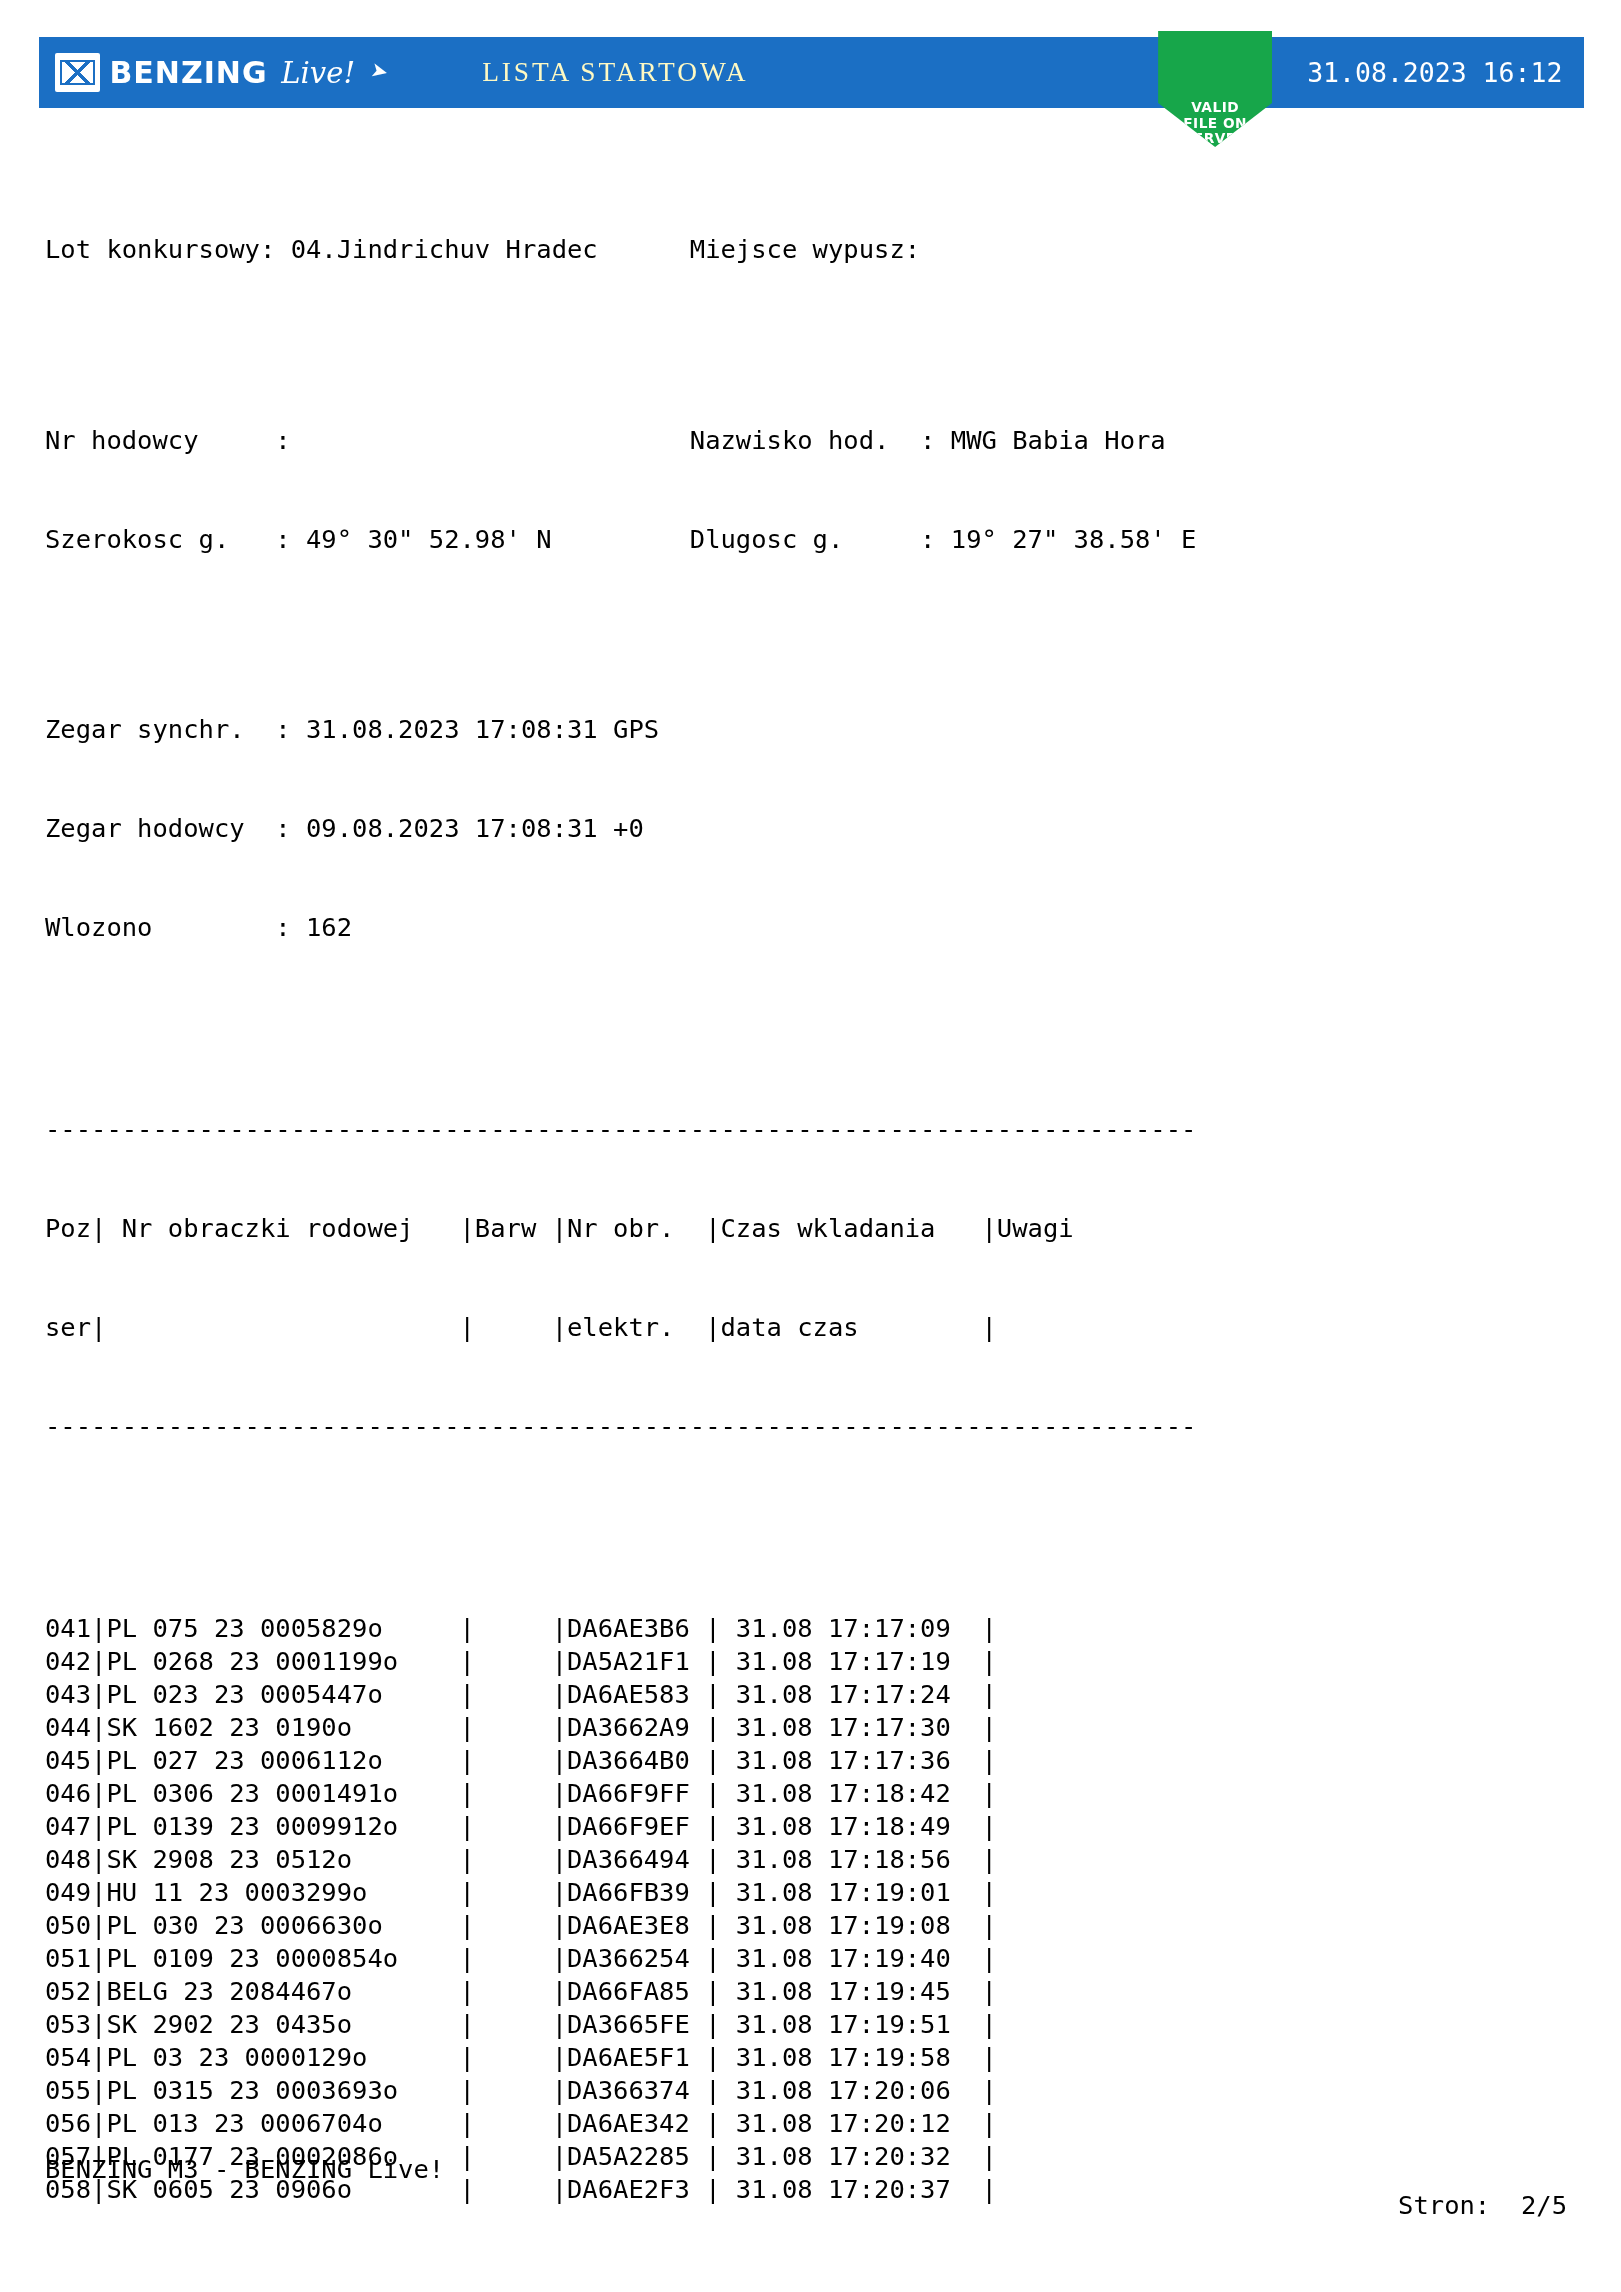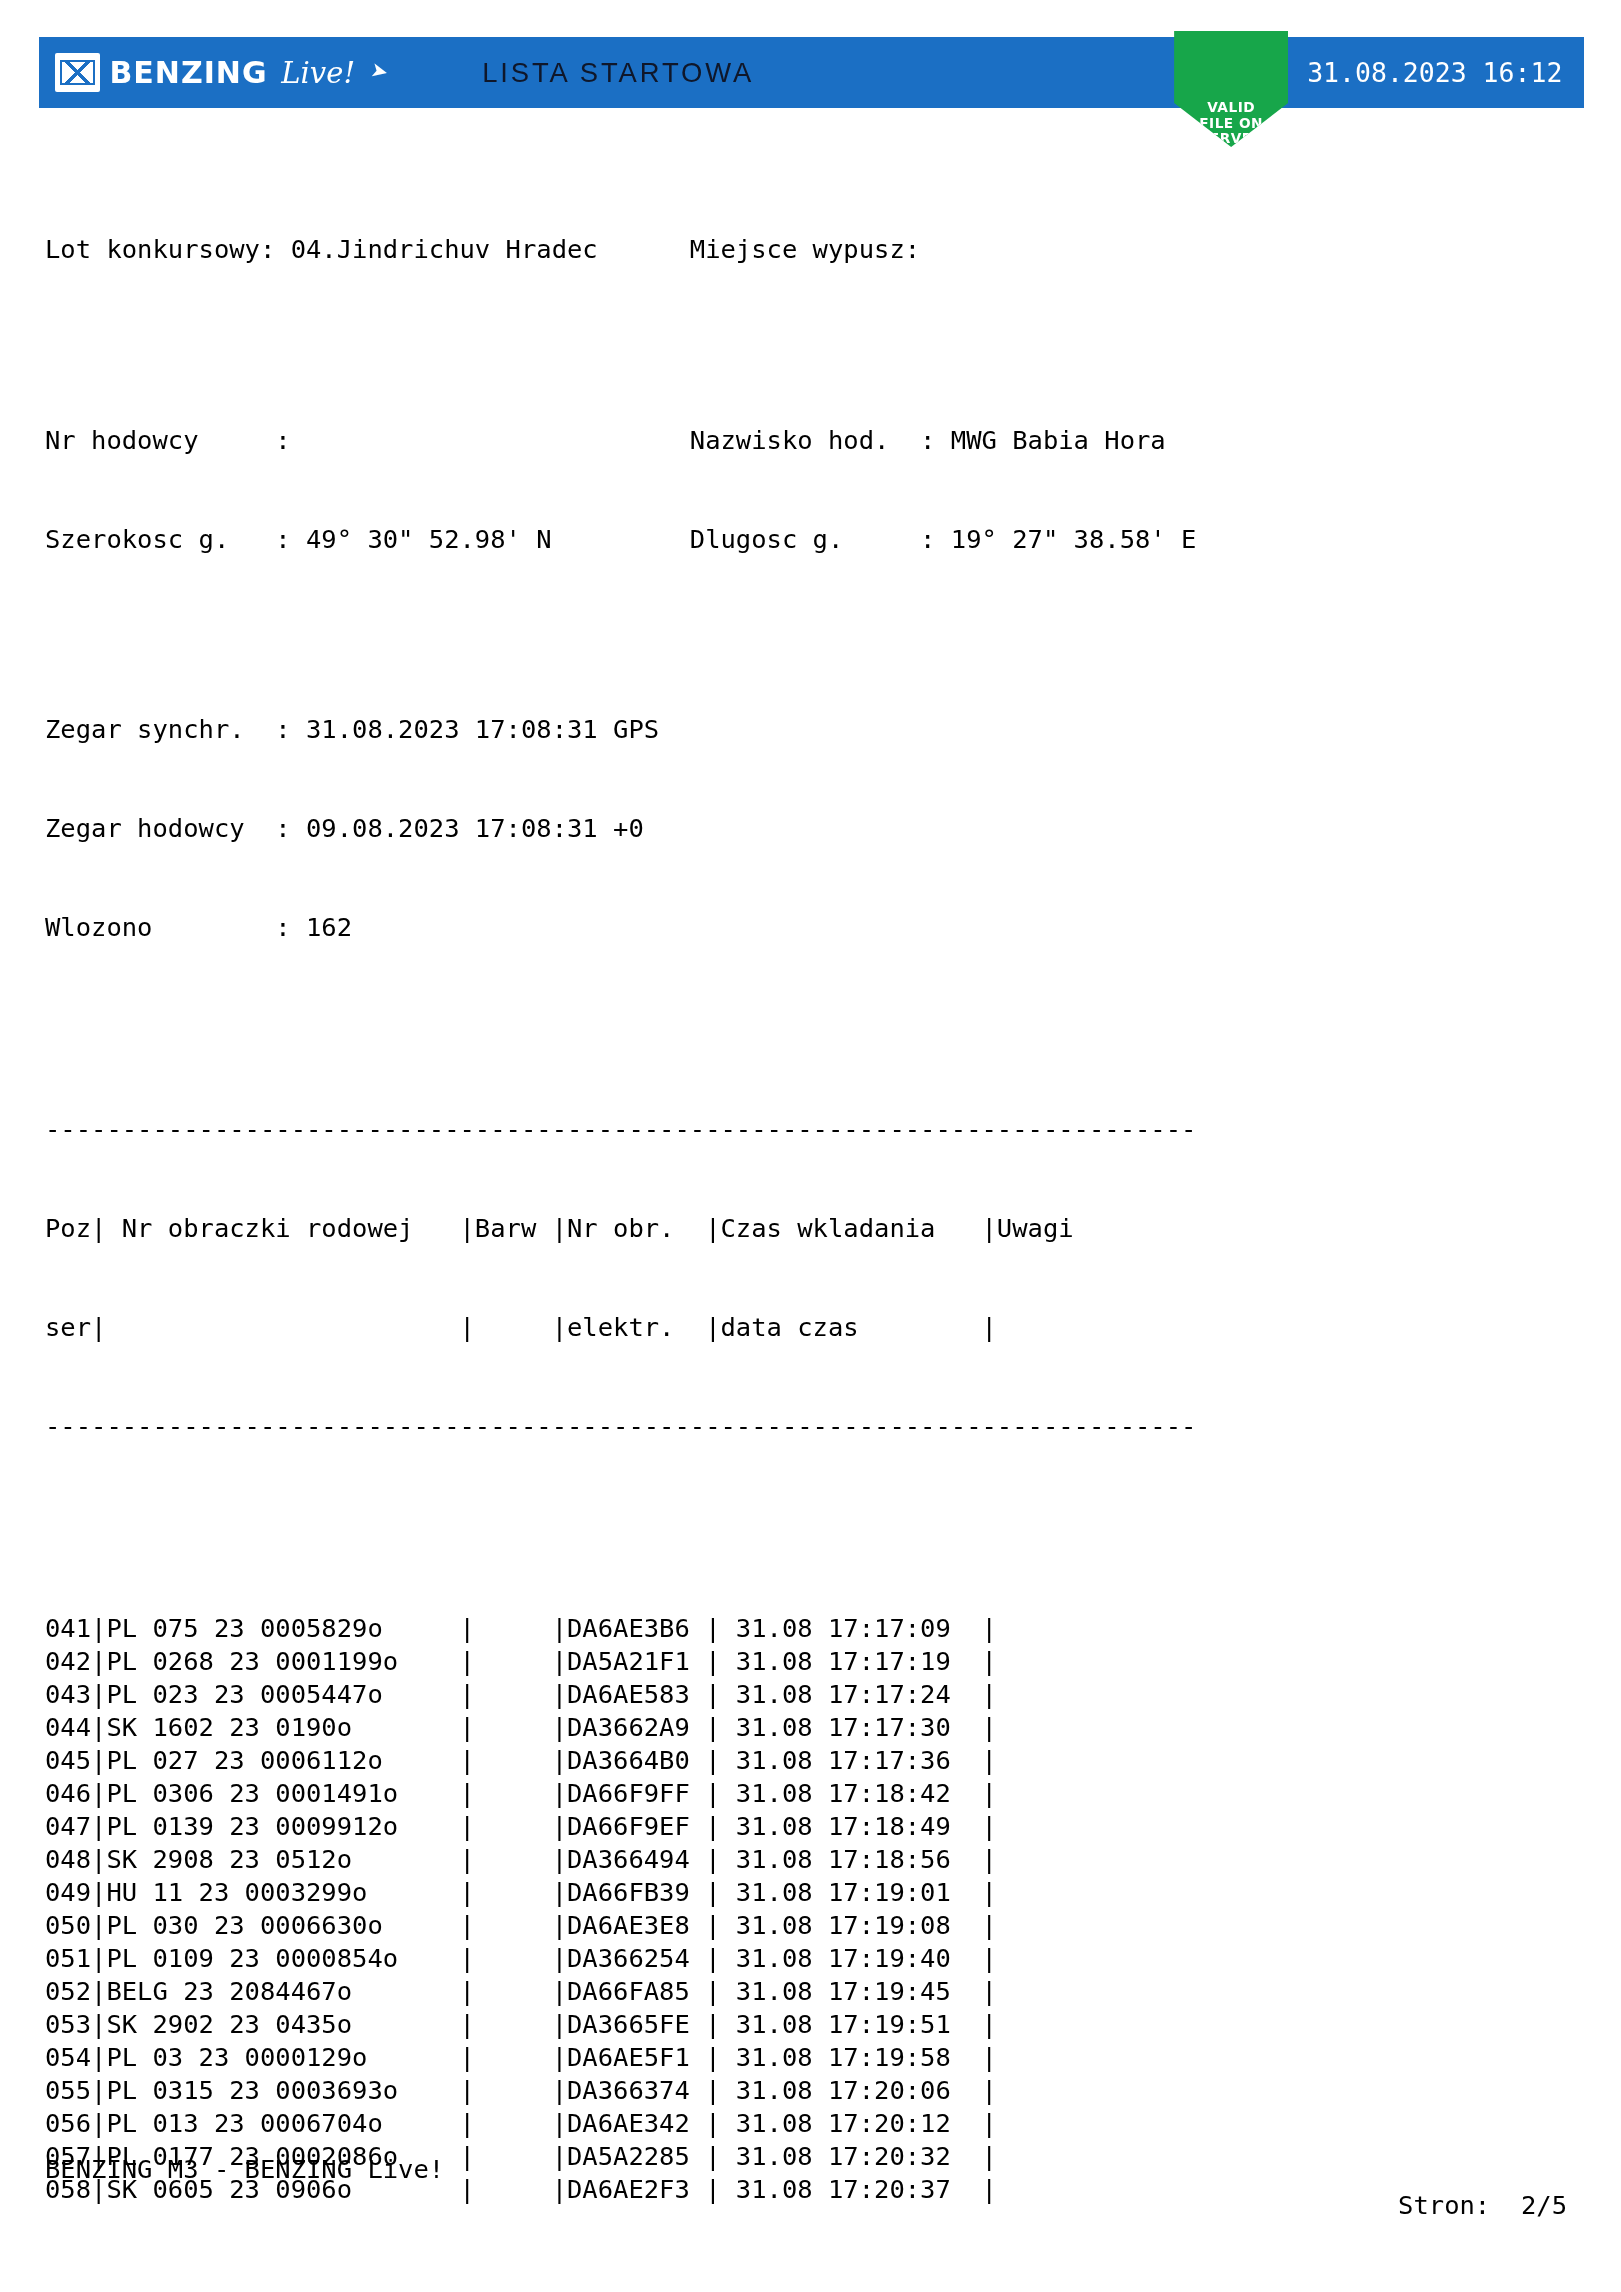--- a/index.html
+++ b/index.html
@@ -73,22 +73,22 @@
     margin-left: 3.9px;
   }
   .logo-bird {
     margin-left: 5.9px;
     color: #ffffff;
     font-size: 29px;
     line-height: 1;
     transform: rotate(12deg);
   }
   .header-title {
-    color: #0f172a;
-    font-family: Liberation Sans, sans-serif;
+    color: #fef9c3;
+    font-family: Liberation Serif, serif;
     font-size: 27.4px;
     letter-spacing: 2.9px;
     margin-left: 94px;
     text-align: right;
   }
   .header-right {
     margin-left: auto;
     display: flex;
     align-items: center;
     height: 100%;
@@ -111,21 +111,21 @@
     font-family: "DejaVu Sans", "Liberation Sans", sans-serif;
     font-weight: bold;
     font-size: 13.7px;
     line-height: 15.7px;
     letter-spacing: 0.5px;
   }
   .header-date {
     color: #ffffff;
     font-size: 26.5px;
     padding-right: 21.6px;
-    padding-left: 19px;
+    padding-left: 35px;
     letter-spacing: 0px;
   }
 
   
   .content {
     position: absolute;
     left: 45px;
     top: 167px;
     width: 1539px;
     font-size: 25.5px;

